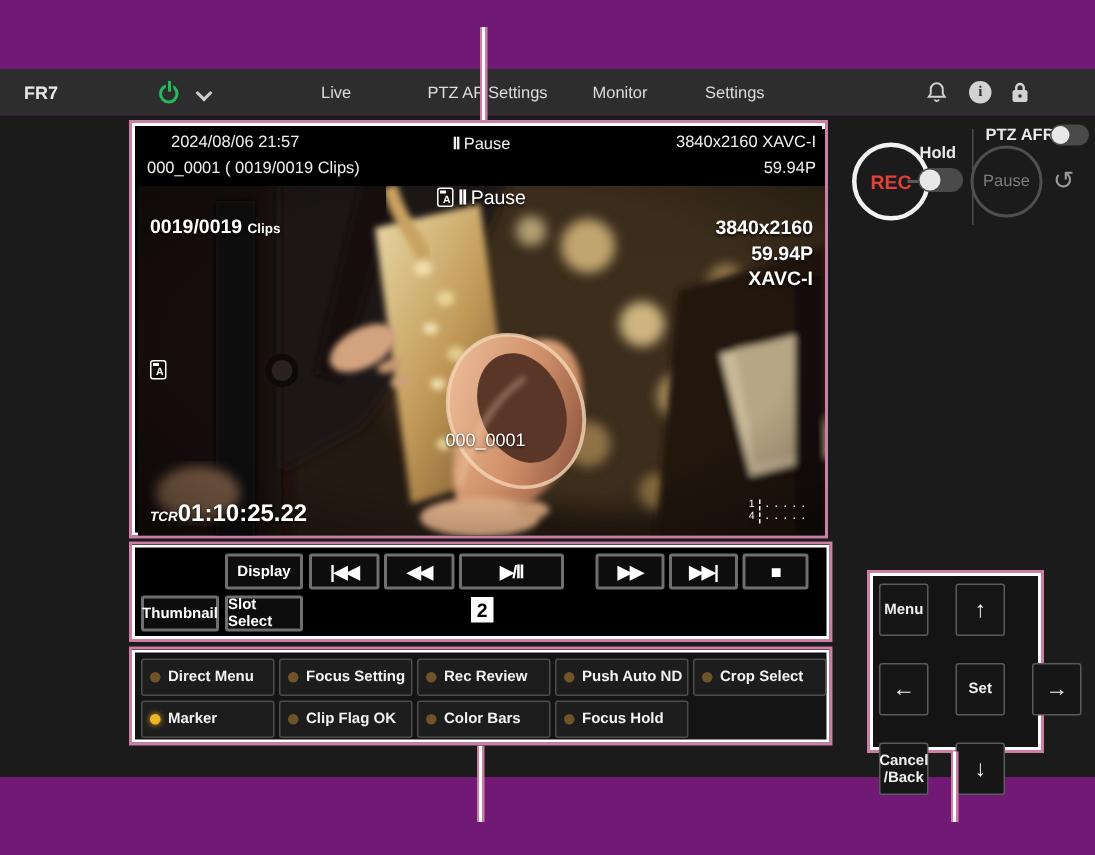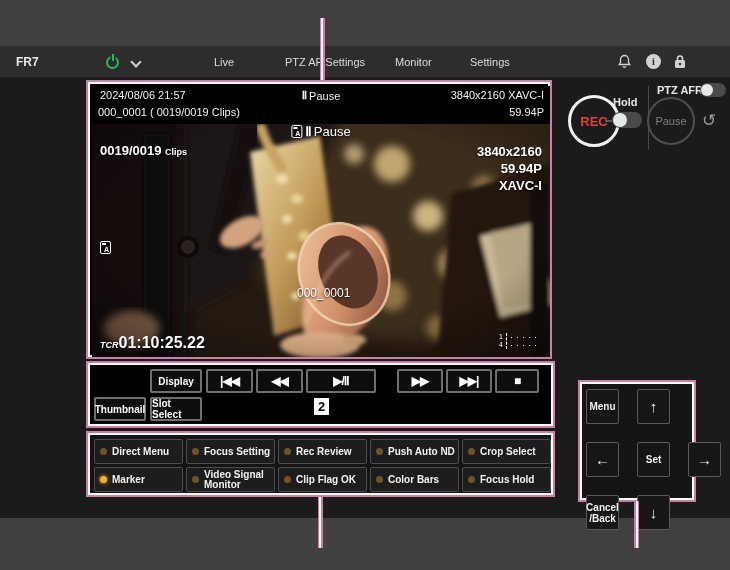--- a/index.html
+++ b/index.html
@@ -1,18 +1,18 @@
 <!DOCTYPE html>
 <html><head>
 <meta charset="utf-8">
 <style>
   * { margin:0; padding:0; box-sizing:border-box; }
   html,body { width:730px; height:570px; background:#000; overflow:hidden;
               font-family:"Liberation Sans", sans-serif; }
-  .stage { position:absolute; inset:0; width:730px; height:570px; background:#404040; }
+  .stage { position:absolute; inset:0; width:730px; height:570px; background:#701a75; }
 
   
   .topbar { position:absolute; left:0; top:46px; width:730px; height:31px; background:#2d2d2d; }
   .brand { position:absolute; left:16px; top:9px; font-size:12px; font-weight:bold; color:#e8e8e8; }
   .pwr { position:absolute; left:106px; top:8px; width:15px; height:15px; }
   .pwr .ring { position:absolute; left:0; top:2px; width:13px; height:13px; border:2px solid #27b85c; border-radius:50%; }
   .pwr .stem { position:absolute; left:5.5px; top:0; width:2px; height:7px; background:#27b85c; box-shadow:0 0 0 1.5px #2d2d2d; }
   .chev { position:absolute; left:132px; top:12px; width:8px; height:8px; border-right:2px solid #cfcfcf; border-bottom:2px solid #cfcfcf; transform:rotate(45deg); }
   .tab { position:absolute; top:10px; font-size:11px; color:#dcdcdc; cursor:default; }
   .tab.t0 { left:214px; } .tab.t1 { left:285px; } .tab.t2 { left:395px; } .tab.t3 { left:470px; }
@@ -31,21 +31,21 @@
   .anno { position:absolute; border:2px solid #cc7fa5; box-shadow: inset 0 0 0 2px #ffffff; z-index:5; }
   .callout { position:absolute; width:5px; z-index:6;
              background:linear-gradient(90deg,#cc7fa5 0 1.5px,#ffffff 1.5px 3.5px,#cc7fa5 3.5px 5px); }
   .co-top { left:320px; top:18px; height:62px; }
   .co-b1 { left:318px; top:497px; height:51px; }
   .co-b2 { left:634px; top:501px; height:47px; }
 
   
   .viewer { left:86px; top:80px; width:466px; height:279px; background:#000; padding:4px; }
   .vhead { position:relative; width:458px; height:38px; background:#000; color:#f0f0f0; font-size:11px; }
-  .vhead .l1 { position:absolute; left:8px; top:3px;text-align:center; }
+  .vhead .l1 { position:absolute; left:22px; top:3px;text-align:center; }
   .vhead .l2 { position:absolute; left:6px; top:20px; }
   .vhead .c1 { position:absolute; left:50%; transform:translateX(-50%); top:3px; display:flex; align-items:center; gap:3px; }
   .vhead .r1 { position:absolute; right:6px; top:3px; }
   .vhead .r2 { position:absolute; right:6px; top:20px; }
   .pauseg { font-weight:bold; letter-spacing:-1px; }
 
   .video { position:relative; width:458px; height:233px; background:#241a12; overflow:hidden; }
   .ov { position:absolute; color:#fff; text-shadow:0 1px 2px rgba(0,0,0,.85); white-space:nowrap; }
   .ov-pause { left:50%; transform:translateX(-50%); top:0; display:flex; align-items:center; gap:3px; font-size:13px; }
   .ov-clips { left:8px; top:19px; font-size:13px; font-weight:bold; }
@@ -325,24 +325,20 @@
       <div class="abtn" data-lit="false">
         <span class="led"></span>
           <span class="albl">Crop Select</span>
         </div>
       <div class="abtn" data-lit="true">
         <span class="led"></span>
           <span class="albl">Marker</span>
         </div>
       <div class="abtn" data-lit="false">
         <span class="led"></span>
-          <span class="albl">Video Signal Monitor</span>
-        </div>
-      <div class="abtn" data-lit="false">
-        <span class="led"></span>
           <span class="albl">Clip Flag OK</span>
         </div>
       <div class="abtn" data-lit="false">
         <span class="led"></span>
           <span class="albl">Color Bars</span>
         </div>
       <div class="abtn" data-lit="false">
         <span class="led"></span>
           <span class="albl">Focus Hold</span>
         </div>

